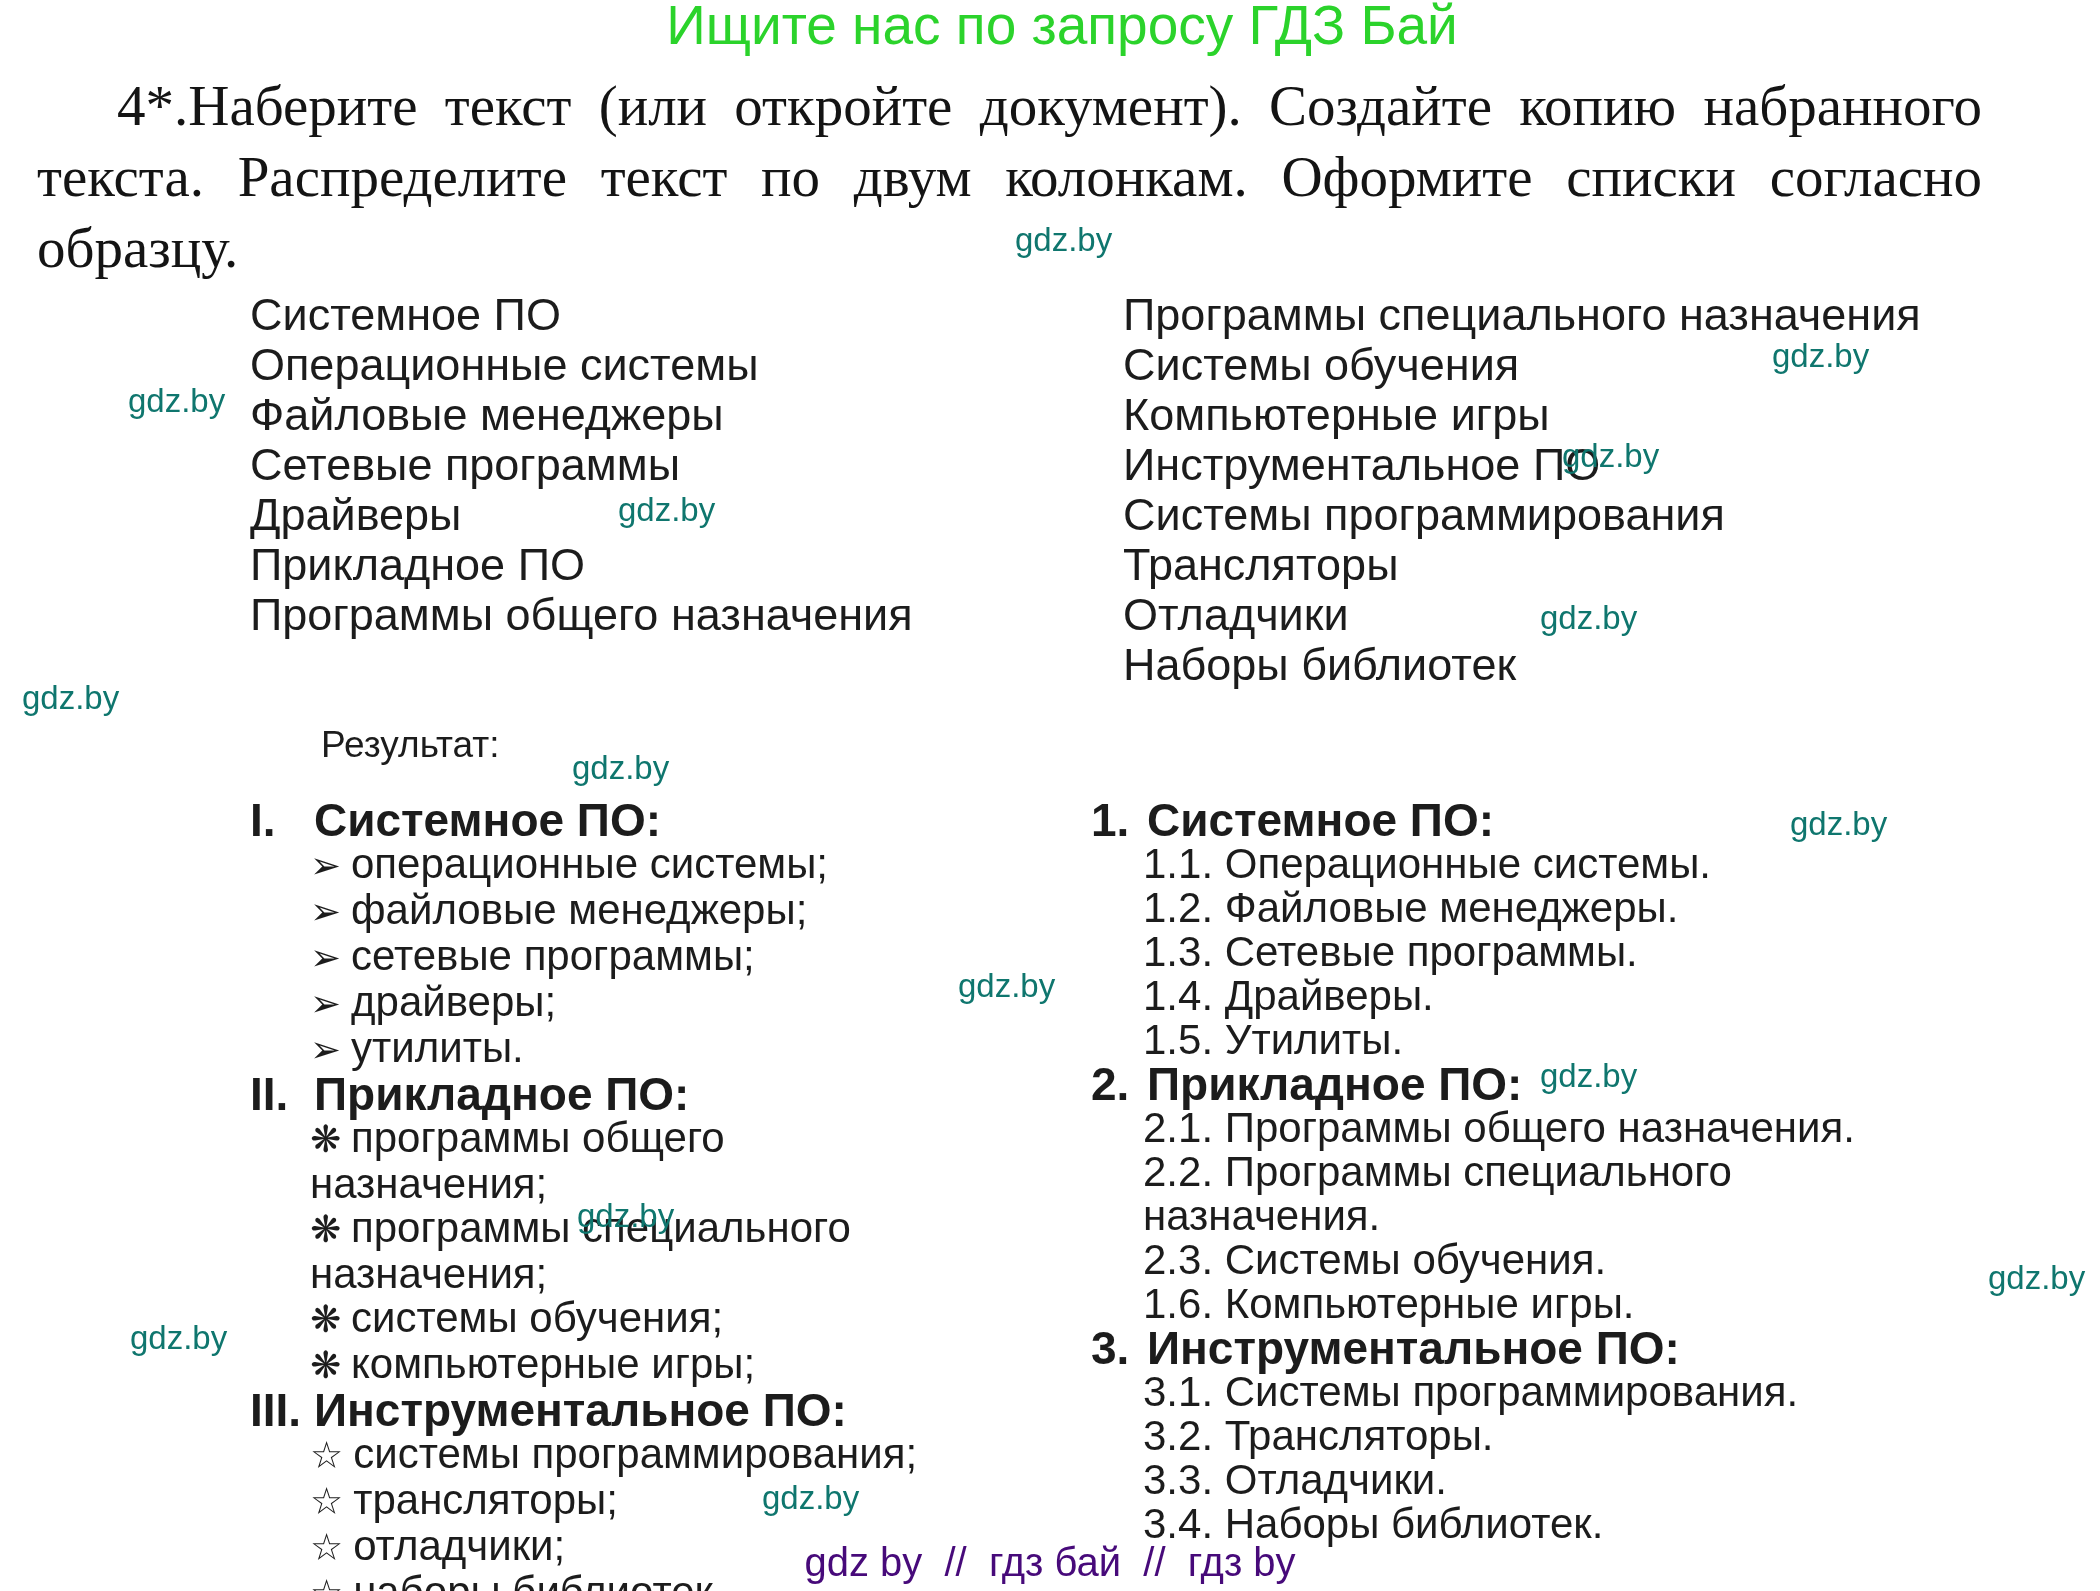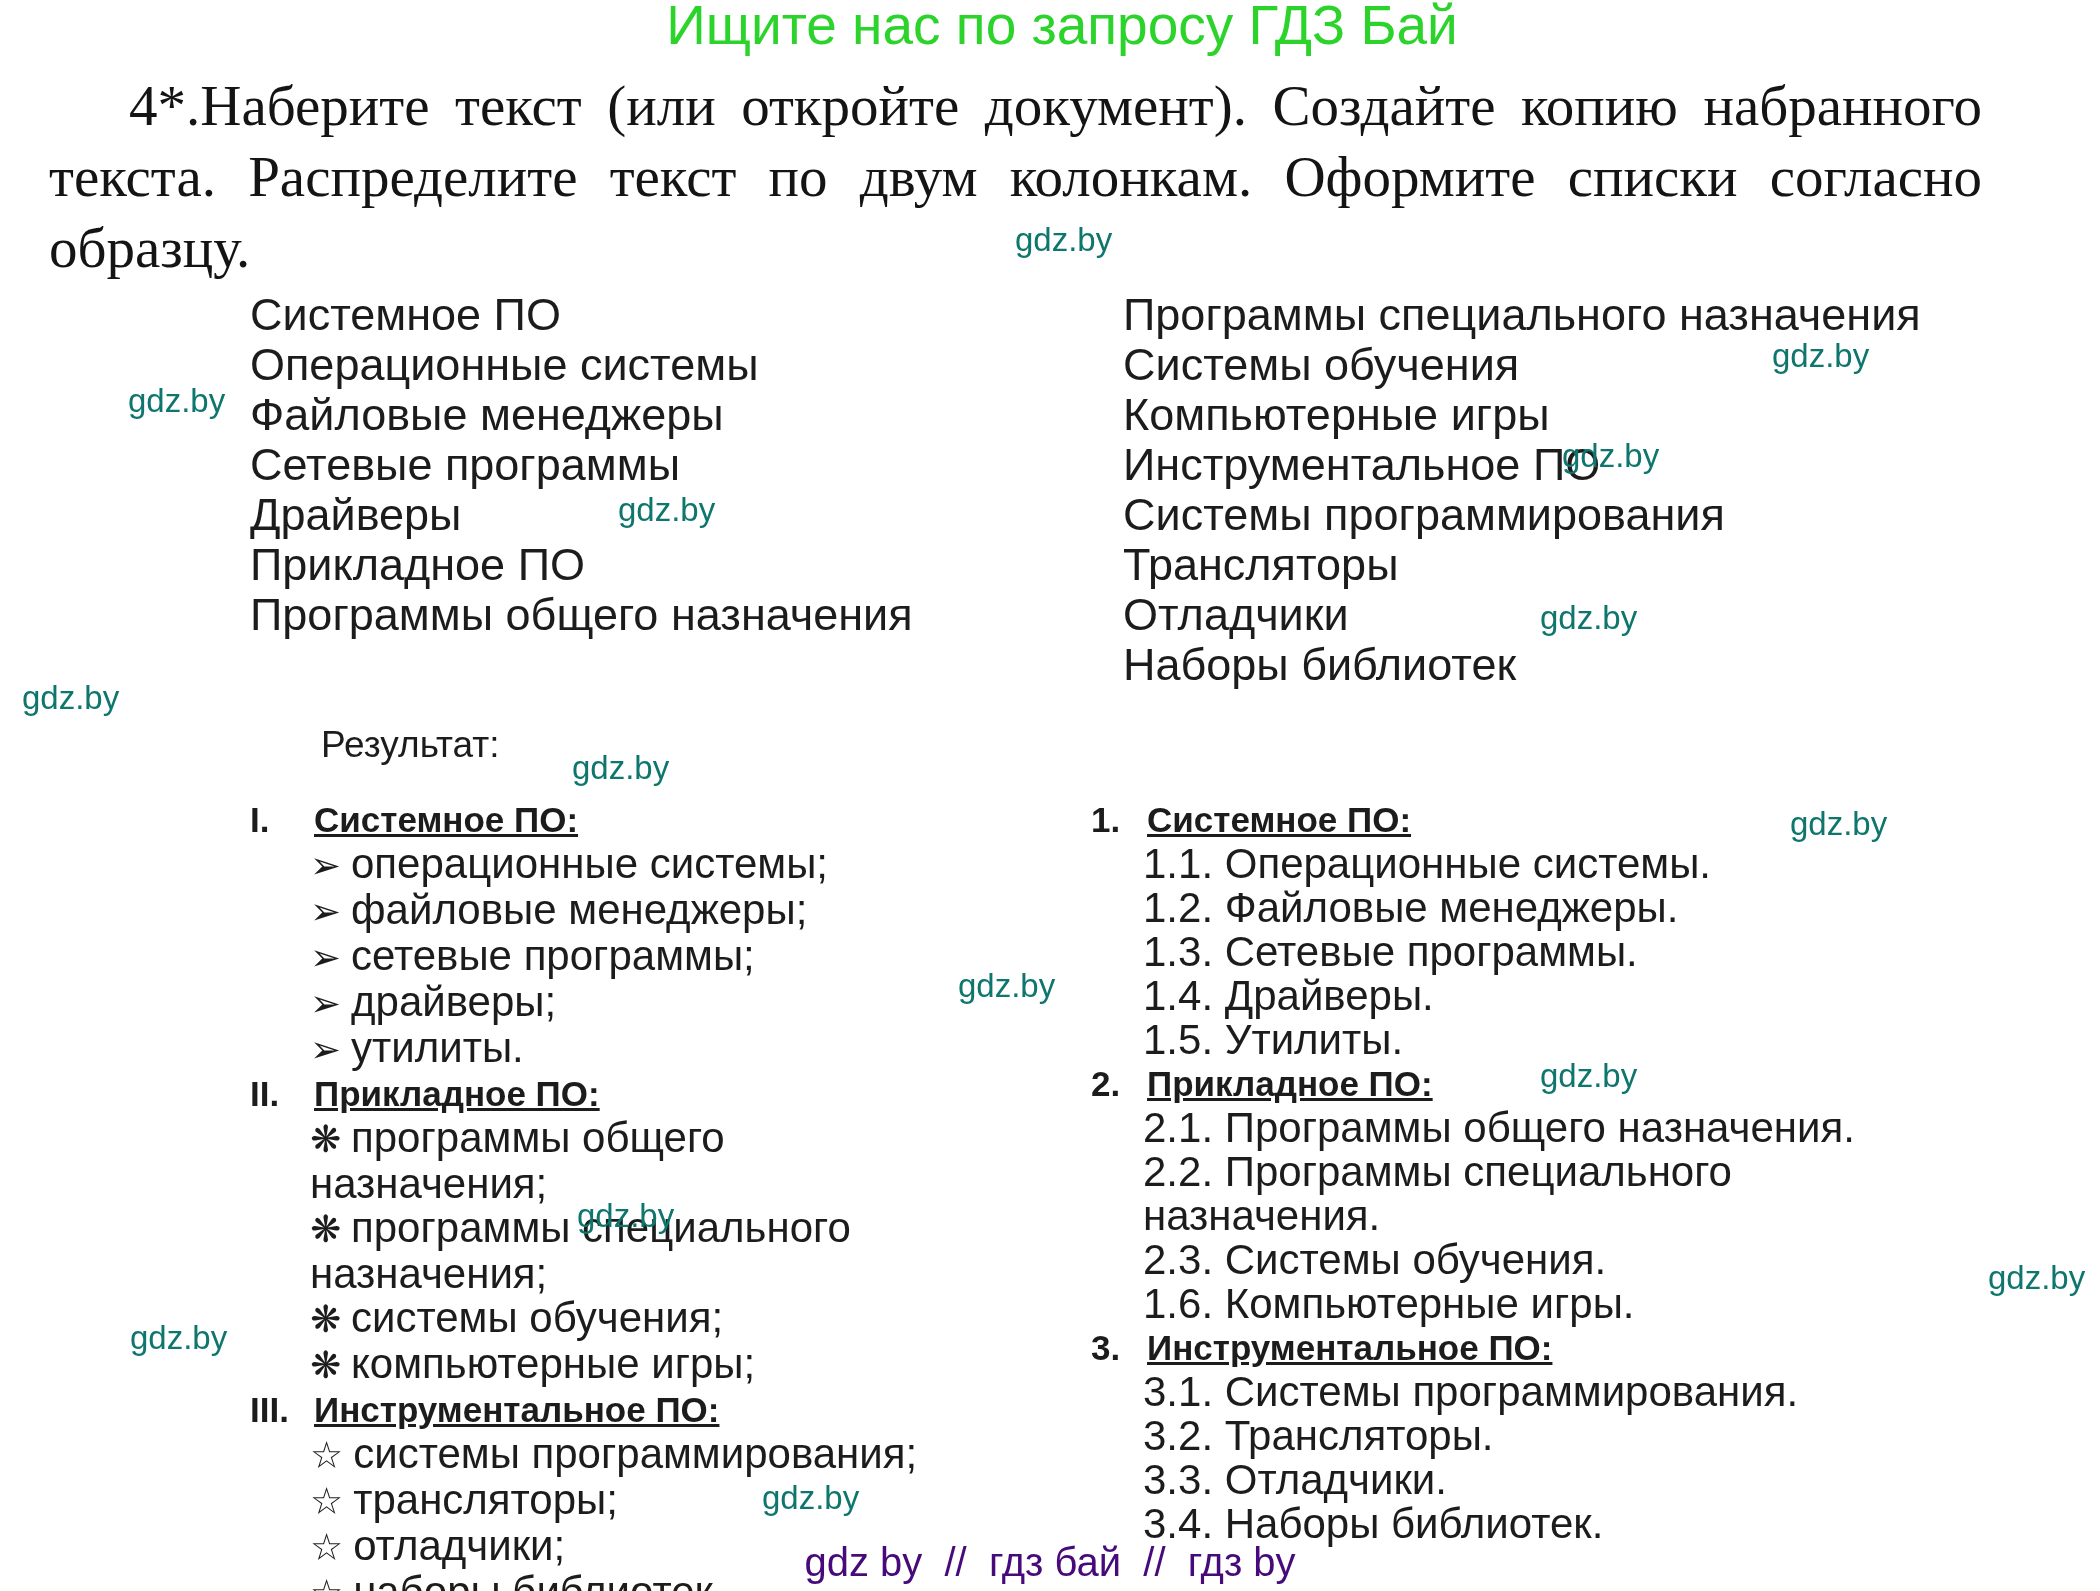--- a/index.html
+++ b/index.html
@@ -18,21 +18,21 @@
     font-size:55px;line-height:46px;
     font-family:"Liberation Sans",sans-serif;
     padding-left:24px;
   }
   
   .task{
     position:absolute;left:37px;top:70px;width:1945px;
     font-family:"Liberation Serif",serif;
     font-size:57px;line-height:71px;color:#141414;
   }
-  .task .tline{text-align:justify;text-align-last:justify;margin-left:12px;}
+  .task .tline{text-align:justify;text-align-last:justify;}
   .task .tline.first{text-indent:80px;}
   .task .tline.last{text-align:left;text-align-last:left;}
   
   .srclist{
     position:absolute;top:290px;
     font-size:45px;line-height:50px;white-space:nowrap;
   }
   .srclist.left{left:250px;}
   .srclist.right{left:1123px;}
   
@@ -40,21 +40,21 @@
     position:absolute;left:321px;top:720px;
     font-size:37px;line-height:50px;
   }
   
   .rescol{
     position:absolute;top:798px;
     font-size:42px;line-height:44px;
   }
   .rescol.left{left:250px;width:700px;}
   .rescol.right{left:1091px;width:790px;}
-  .hd{font-weight:bold;font-size:35px;text-decoration:underline;}
+  .hd{font-weight:bold;font-size:46px;}
   .hd .rn{display:inline-block;min-width:64px;}
   .hd .rnum{display:inline-block;min-width:56px;}
   .items-l{padding-left:60px;}
   .items-r{padding-left:52px;}
   .blt{
     font-family:"DejaVu Sans",sans-serif;
     font-size:37px;margin-right:10px;
   }
   
   .wm{

